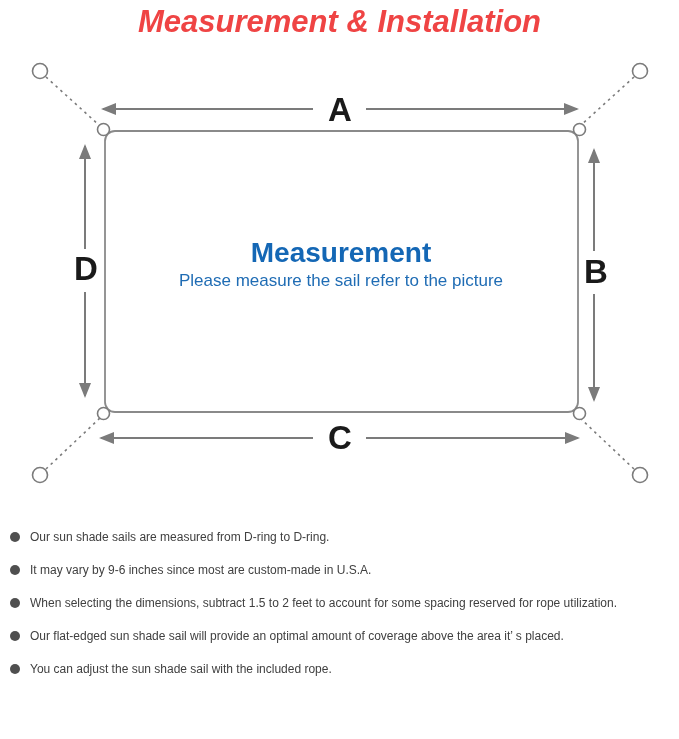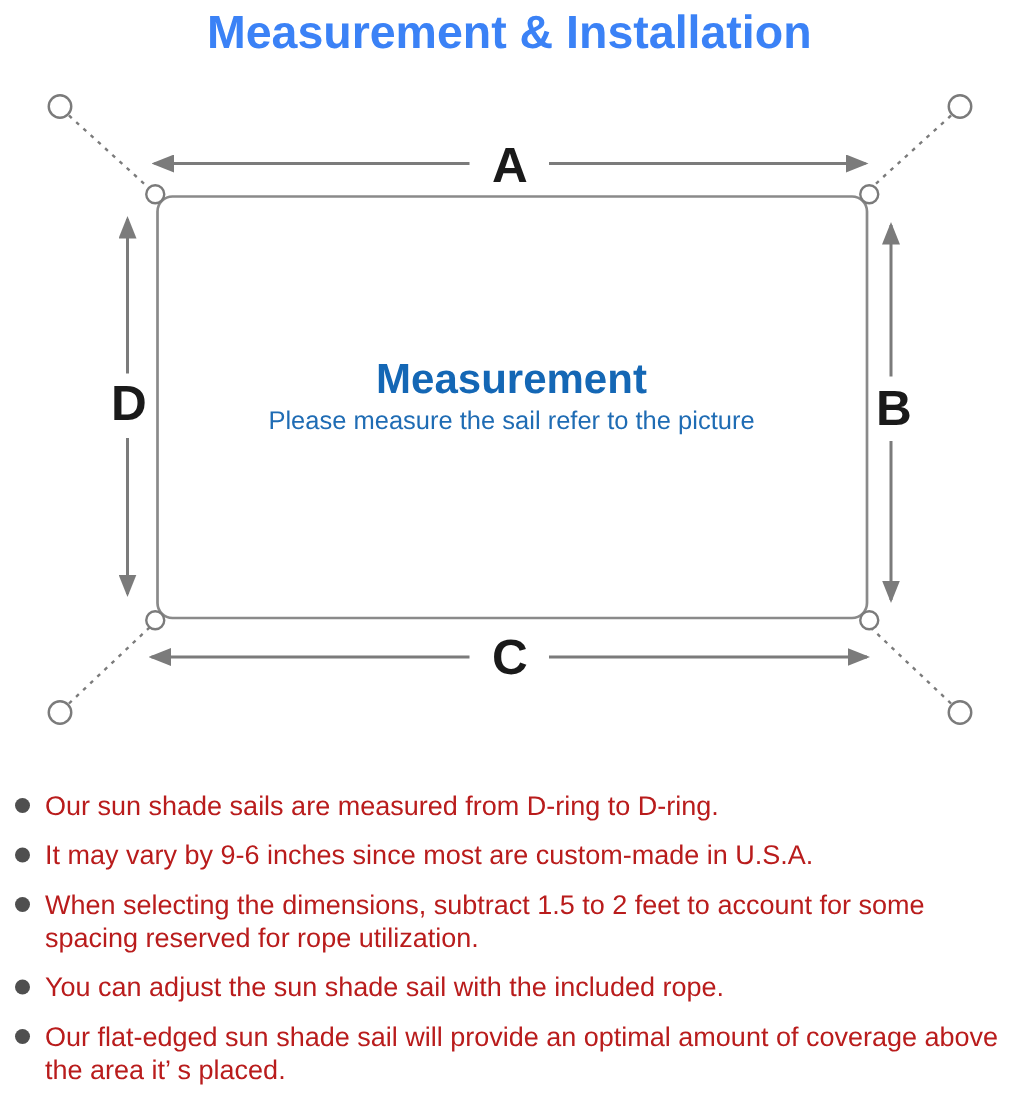--- a/index.html
+++ b/index.html
@@ -17,23 +17,24 @@
     height: 739px;
     background: #ffffff;
   }
   .page-title {
     margin: 0;
     padding-top: 4px;
     text-align: center;
     font-size: 31px;
     font-weight: bold;
     letter-spacing: 0px;
-    color: #3b82f6;
+    color: #ef4444;
     height: 52px;
     box-sizing: border-box;
+    font-style: italic;
   }
   .diagram-wrap {
     width: 679px;
     height: 460px;
   }
   svg text.dim-letter {
     font-family: "Liberation Sans", sans-serif;
     font-size: 33px;
     font-weight: bold;
     fill: #1a1a1a;
@@ -61,22 +62,22 @@
   }
   .bullet-dot {
     flex: 0 0 auto;
     width: 10px;
     height: 10px;
     border-radius: 50%;
     background: #4f4f4f;
     margin: 6px 10px 0 0;
   }
   .note-text {
-    color: #b91c1c;
-    font-size: 18px;
+    color: #404040;
+    font-size: 12px;
     line-height: 22px;
   }
 </style>
 </head>
 <body>
 
 <div class="page">
 
   <h1 class="page-title">Measurement &amp; Installation</h1>
 
@@ -134,21 +135,21 @@
     <li>
       <span class="bullet-dot"></span>
       <span class="note-text">It may vary by 9-6 inches since most are custom-made in U.S.A.</span>
     </li>
     <li>
       <span class="bullet-dot"></span>
       <span class="note-text">When selecting the dimensions, subtract 1.5 to 2 feet to account for some spacing reserved for rope utilization.</span>
     </li>
     <li>
       <span class="bullet-dot"></span>
-      <span class="note-text">You can adjust the sun shade sail with the included rope.</span>
+      <span class="note-text">Our flat-edged sun shade sail will provide an optimal amount of coverage above the area it’ s placed.</span>
     </li>
     <li>
       <span class="bullet-dot"></span>
-      <span class="note-text">Our flat-edged sun shade sail will provide an optimal amount of coverage above the area it’ s placed.</span>
+      <span class="note-text">You can adjust the sun shade sail with the included rope.</span>
     </li>
   </ul>
 
 </div>
 
 </body></html>

